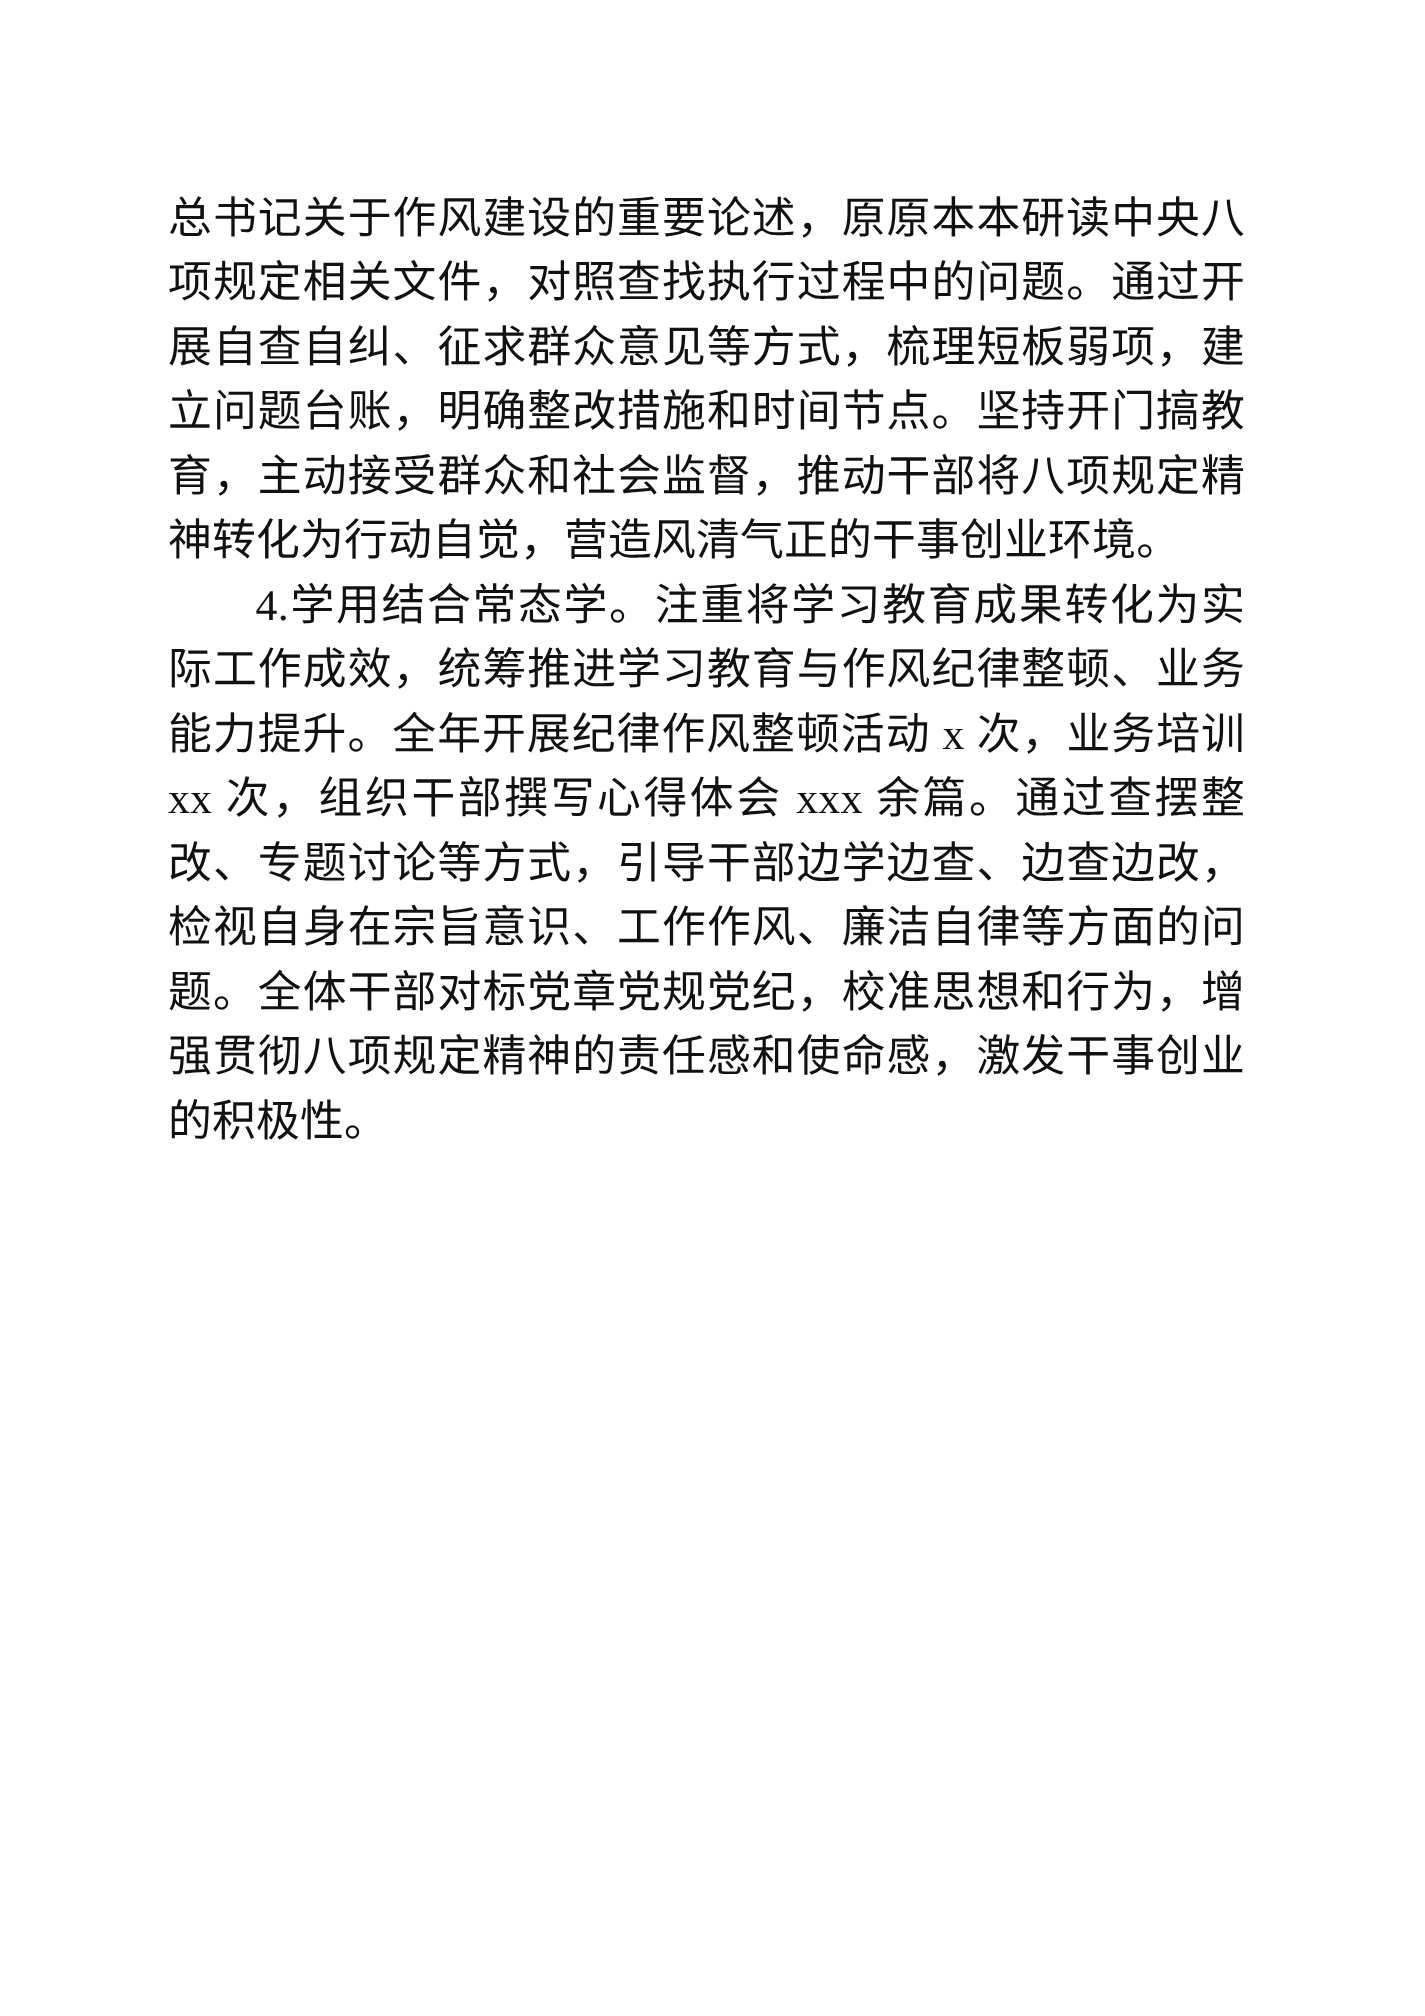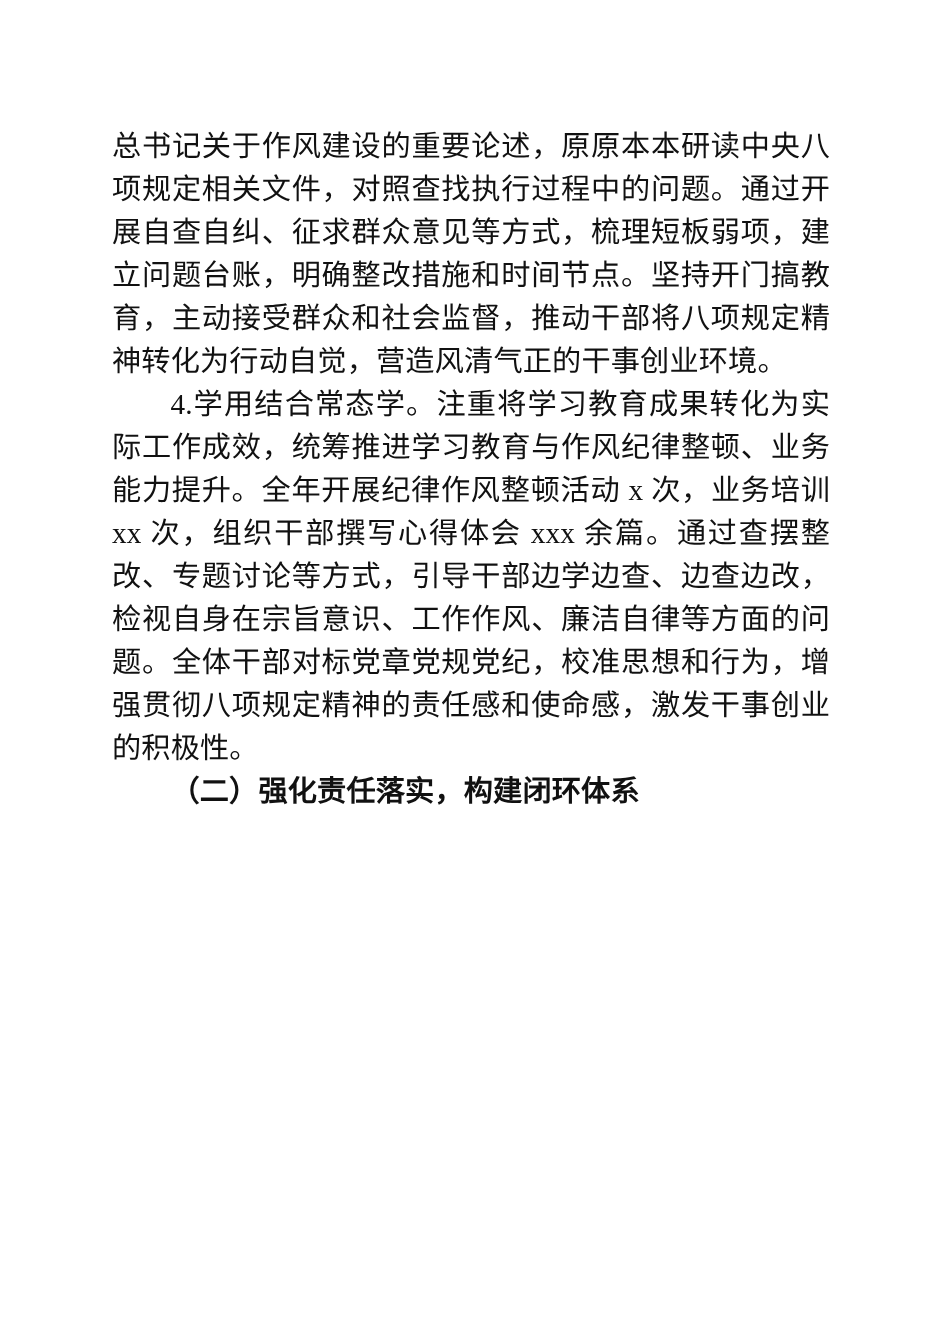--- a/index.html
+++ b/index.html
@@ -71,18 +71,17 @@
 <body>
 
 <div class="page">
 
   <div class="doc-body">
 
     <p class="para cont">总书记关于作风建设的重要论述，原原本本研读中央八项规定相关文件，对照查找执行过程中的问题。通过开展自查自纠、征求群众意见等方式，梳理短板弱项，建立问题台账，明确整改措施和时间节点。坚持开门搞教育，主动接受群众和社会监督，推动干部将八项规定精神转化为行动自觉，营造风清气正的干事创业环境。</p>
 
     <p class="para indent">4.学用结合常态学。注重将学习教育成果转化为实际工作成效，统筹推进学习教育与作风纪律整顿、业务能力提升。全年开展纪律作风整顿活动 x 次，业务培训 xx 次，组织干部撰写心得体会 xxx 余篇。通过查摆整改、专题讨论等方式，引导干部边学边查、边查边改，检视自身在宗旨意识、工作作风、廉洁自律等方面的问题。全体干部对标党章党规党纪，校准思想和行为，增强贯彻八项规定精神的责任感和使命感，激发干事创业的积极性。</p>
 
-    <p class="heading">（二）强化责任落实，构建闭环体系</p>
 
 
   </div>
 
 </div>
 
 </body></html>

